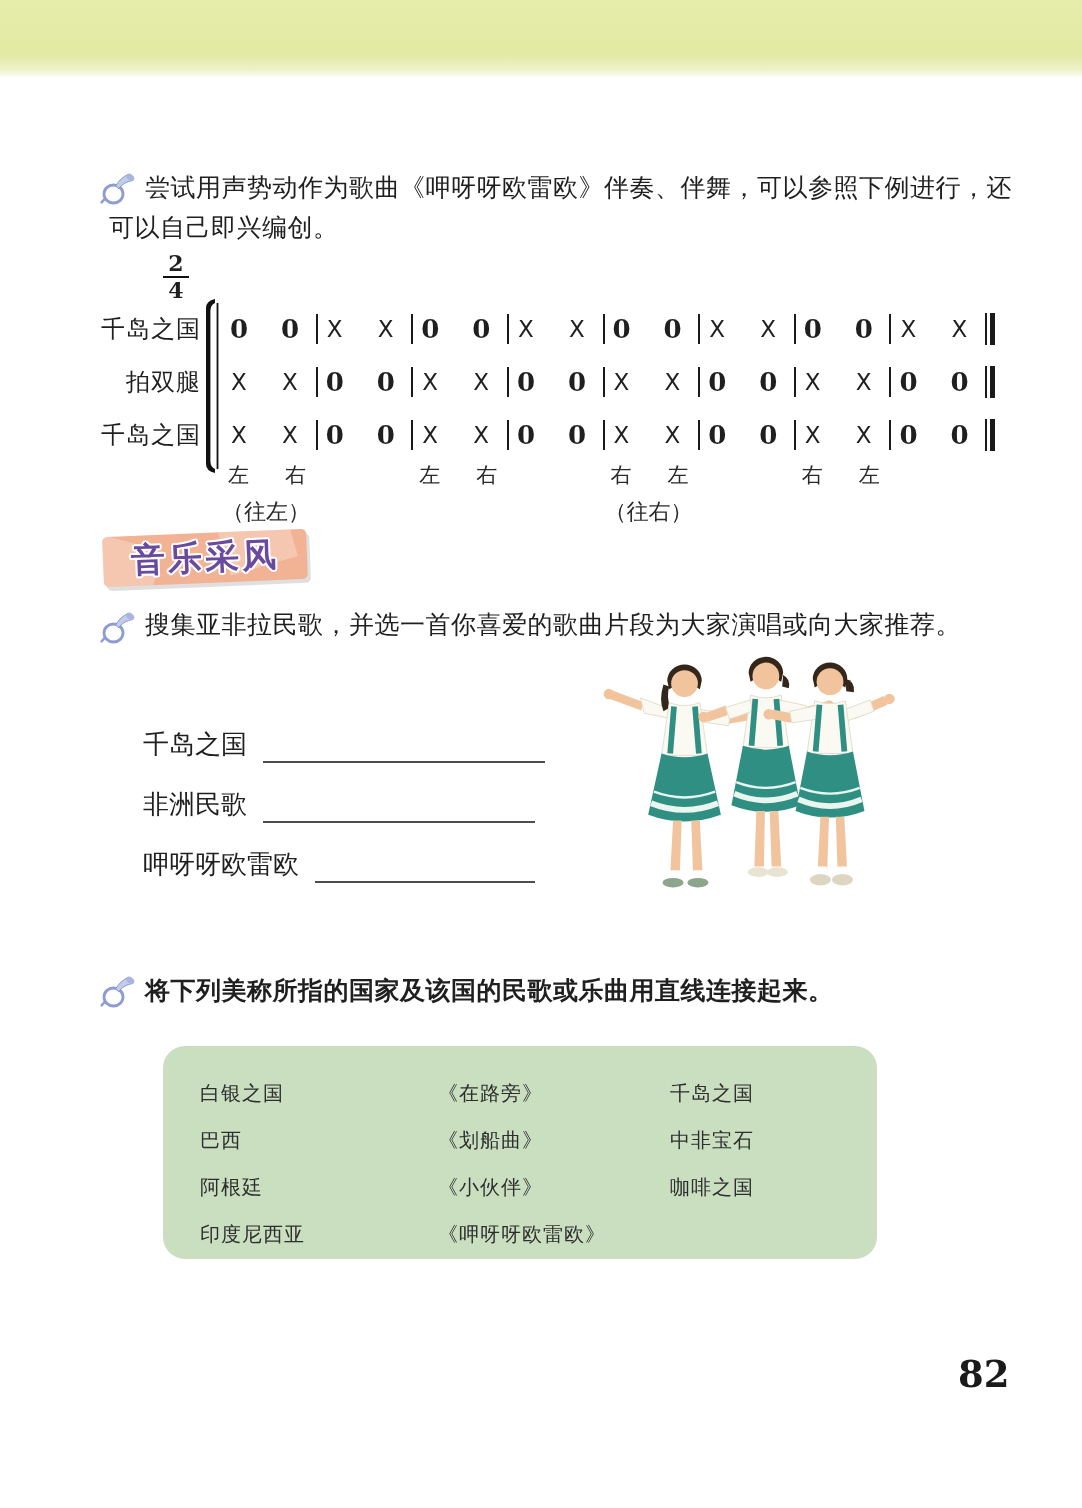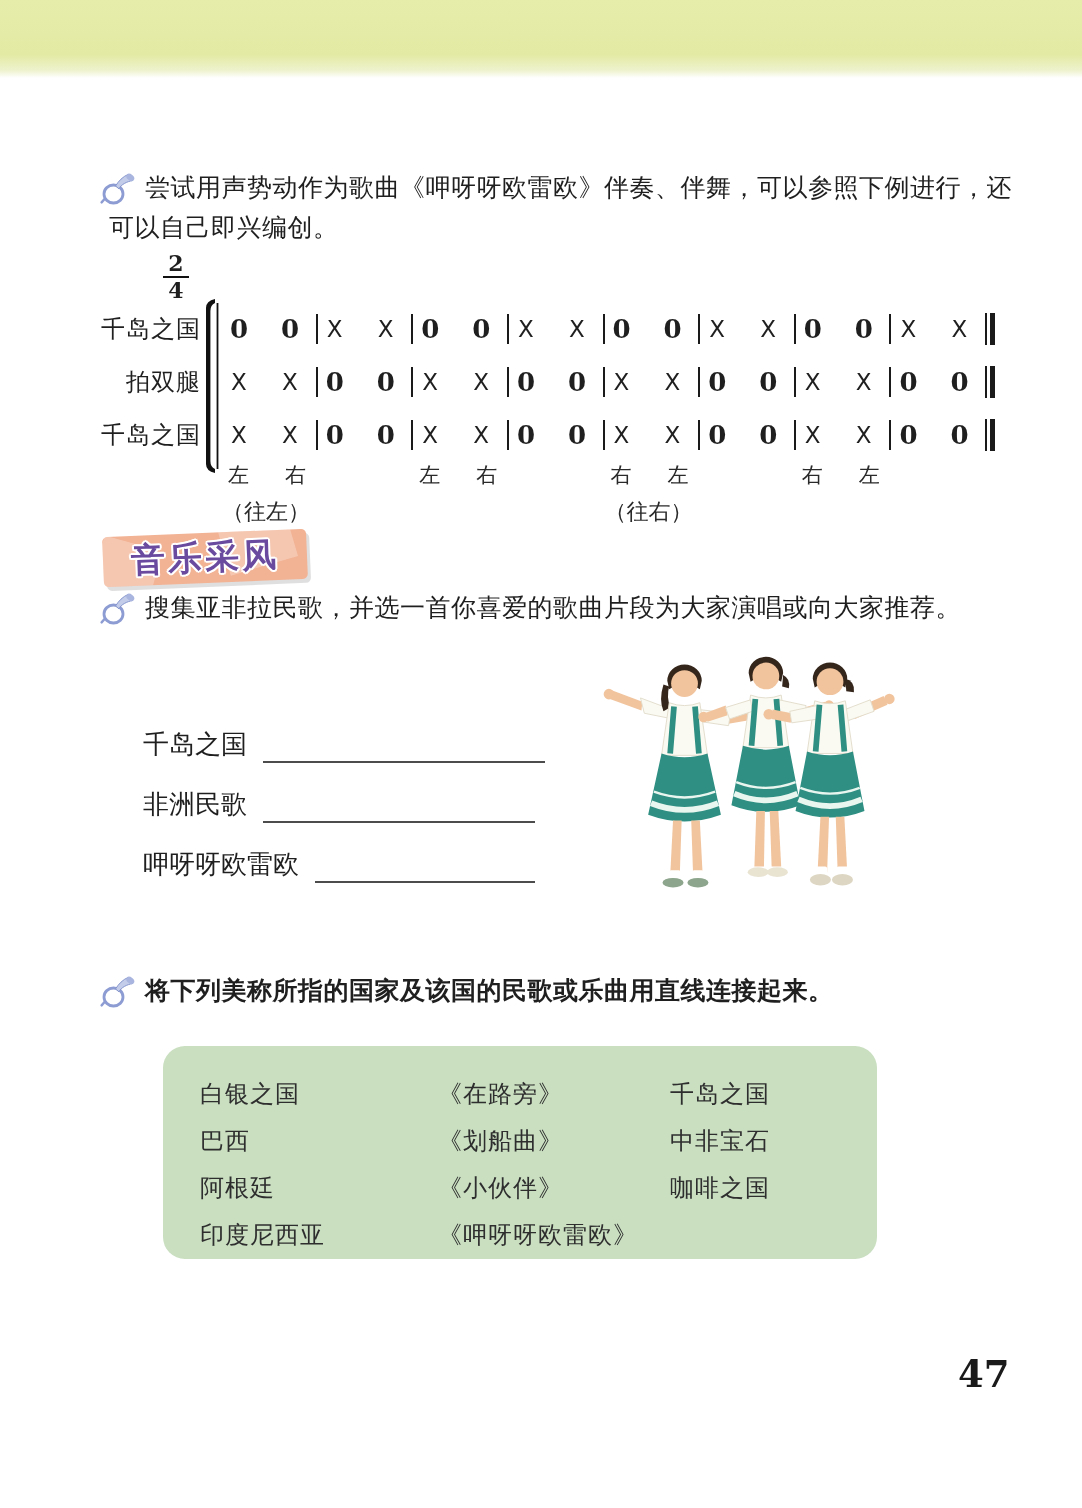--- a/index.html
+++ b/index.html
@@ -66,21 +66,21 @@
   .c-blouse{fill:#fbfaf2;stroke:#e2dccc;stroke-width:1;}
   .c-skirt{fill:#2e8f82;}
   .c-strap{stroke:#2e8f82;stroke-width:6;fill:none;}
   .c-stripe{stroke:#e9f5ef;fill:none;}
   .c-shoe{fill:#8ca58c;}
   .c-sock{fill:#ffffff;}
   
   .match-box{position:absolute;left:163px;top:1046px;width:714px;height:213px;background:#c9dfc0;
              border-radius:22px;}
   .match-grid{display:grid;grid-template-columns:238px 232px auto;grid-auto-rows:47px;
-              padding:24px 10px 0 37px;align-items:center;font-size:24px;color:#2e2e2e;letter-spacing:1px;}
+              padding:24px 10px 0 37px;align-items:center;font-size:20px;color:#2e2e2e;letter-spacing:1px;}
   
   .page-num{position:absolute;left:958px;top:1352px;font-family:"DejaVu Serif",serif;
             font-weight:bold;font-size:37px;color:#1a1a1a;}
 </style>
 </head>
 <body>
 
 <div class="page">
 
   <div class="top-band"></div>
@@ -305,21 +305,21 @@
   </div>
 
   <div class="ribbon-wrap">
     <div class="ribbon">
       <i class="rib-hi a"></i>
         <i class="rib-hi b"></i>
     </div>
     <div class="ribbon-title">音乐采风</div>
   </div>
 
-  <div class="task" style="top:588px;">
+  <div class="task" style="top:607px;font-family:Liberation Mono, monospace;">
     <span class="horn">
       <svg width="38" height="38" viewBox="0 0 38 38">
         <ellipse cx="14.5" cy="24" rx="9.5" ry="9" fill="none" stroke="#8d9cd2" stroke-width="2.8"></ellipse>
         <path d="M16.5 16 C19.5 11 24 6.5 29 4.5 L33.8 10.5 C28 11.5 22 14.5 20 18.8 Z" fill="#c3cdea" stroke="#8494cc" stroke-width="1"></path>
         <ellipse cx="31.3" cy="7.4" rx="4.4" ry="3.1" transform="rotate(38 31.3 7.4)" fill="#a9b5df"></ellipse>
         <path d="M6 28.5 L2.6 32.4" stroke="#8d9cd2" stroke-width="2.4" stroke-linecap="round"></path>
       </svg>
     </span>
     <div class="t-single">搜集亚非拉民歌，并选一首你喜爱的歌曲片段为大家演唱或向大家推荐。</div>
   </div>
@@ -432,15 +432,15 @@
       <span>《划船曲》</span>
       <span>中非宝石</span>
       <span>阿根廷</span>
       <span>《小伙伴》</span>
       <span>咖啡之国</span>
       <span>印度尼西亚</span>
       <span>《呷呀呀欧雷欧》</span>
     </div>
   </div>
 
-  <div class="page-num">47</div>
+  <div class="page-num">82</div>
 
 </div>
 
 </body></html>

